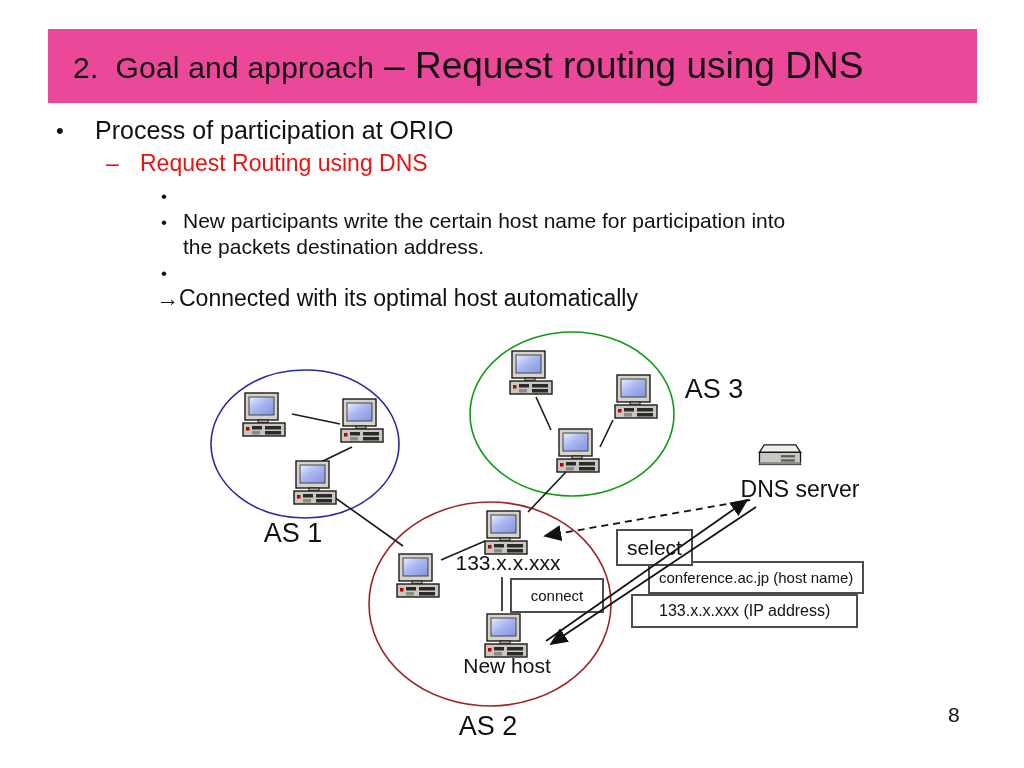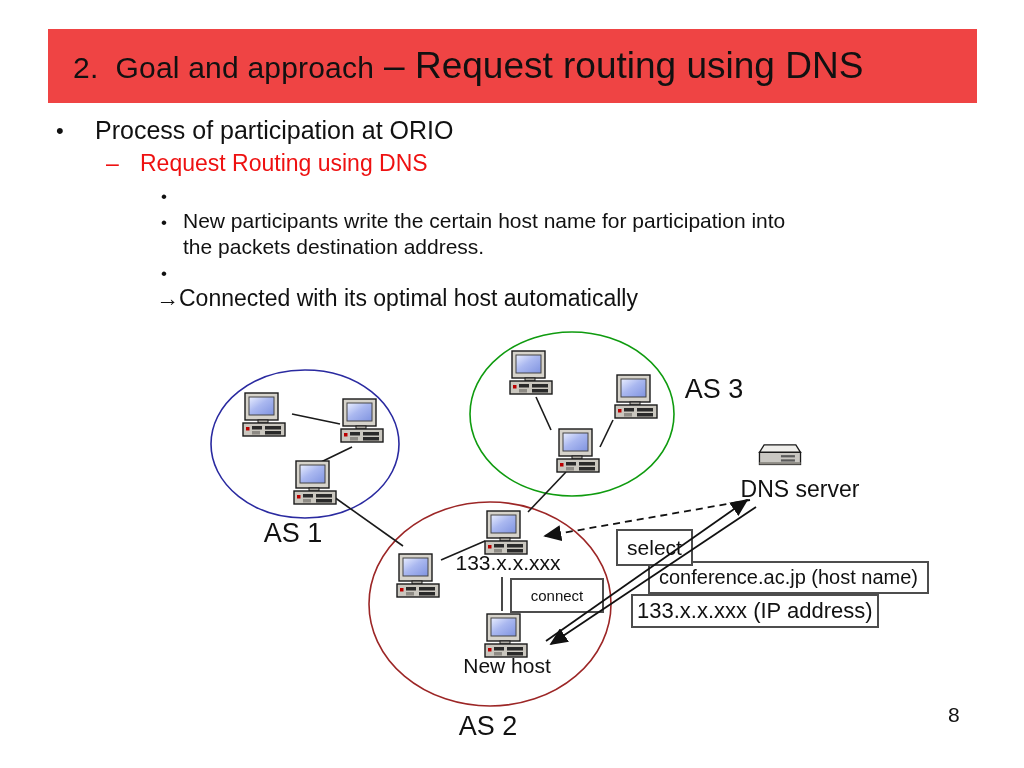--- a/index.html
+++ b/index.html
@@ -41,22 +41,22 @@
   .as-label{font-size:27px;}
   .dns-label{font-size:23px;}
   .small-label{font-size:21px;}
   .dbox{
     position:absolute;background:#fff;border:2px solid #4d4d4d;
     display:flex;align-items:center;justify-content:center;
     white-space:nowrap;box-sizing:border-box;z-index:4;
   }
   .box-select{left:616px;top:529px;width:77px;height:37px;font-size:21px;z-index:5;}
   .box-connect{left:510px;top:578px;width:94px;height:35px;font-size:15px;}
-  .box-hostname{left:648px;top:561px;height:33px;padding:0 9px;font-size:20px;}
-  .box-ip{left:631px;top:594px;height:34px;padding:0 4px;font-size:22px;}
+  .box-hostname{left:648px;top:561px;height:33px;padding:0 9px;font-size:15px;}
+  .box-ip{left:631px;top:594px;height:34px;padding:0 26px;font-size:16px;}
   .page-num{left:948px;top:703px;font-size:21px;z-index:2;}
 </style>
 </head>
 <body>
 
 <svg width="0" height="0" style="position:absolute" aria-hidden="true">
   <defs>
     <linearGradient id="scr" x1="0" y1="0" x2="1" y2="1">
       <stop offset="0" stop-color="#e9eeff"></stop>
       <stop offset="0.45" stop-color="#aab8f0"></stop>
@@ -92,21 +92,21 @@
     <line x1="352" y1="447" x2="321" y2="462" stroke="#1a1a1a"></line>
     <line x1="334" y1="497" x2="403" y2="546" stroke="#1a1a1a"></line>
     <line x1="536" y1="397" x2="551" y2="430" stroke="#1a1a1a"></line>
     <line x1="613" y1="420" x2="600" y2="447" stroke="#1a1a1a"></line>
     <line x1="566" y1="472" x2="528" y2="512" stroke="#1a1a1a"></line>
     <line x1="441" y1="560" x2="485" y2="541" stroke="#1a1a1a"></line>
     <line x1="502" y1="577" x2="502" y2="611" stroke="#1a1a1a"></line>
   </g>
 </svg>
 
-<div class="abs title-bar" style="background: #ef4444;">
+<div class="abs title-bar" style="background: #ec4899;">
   <span class="title-prefix">2.&nbsp;&nbsp;Goal and approach</span><span class="title-em">– Request routing using DNS</span>
 </div>
 
 <div class="row l1">
   <span class="mk">•</span>
   <span class="txt">Process of participation at ORIO</span>
 </div>
 <div class="row l2" style="color: rgb(238, 17, 17);">
   <span class="mk">–</span>
   <span class="txt">Request Routing using DNS</span>

